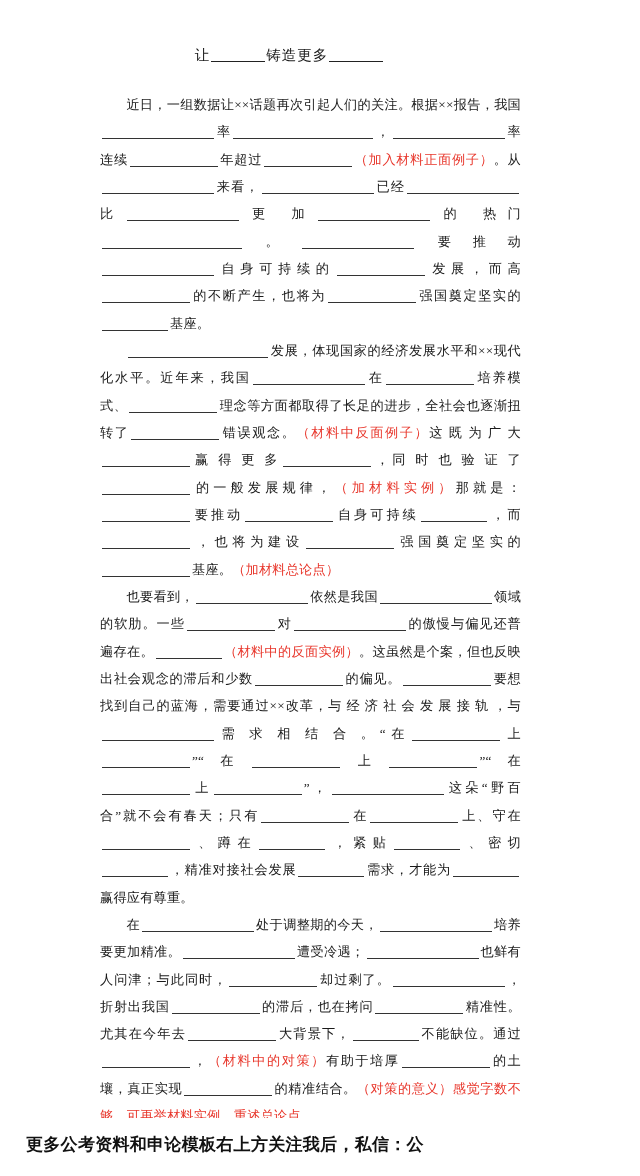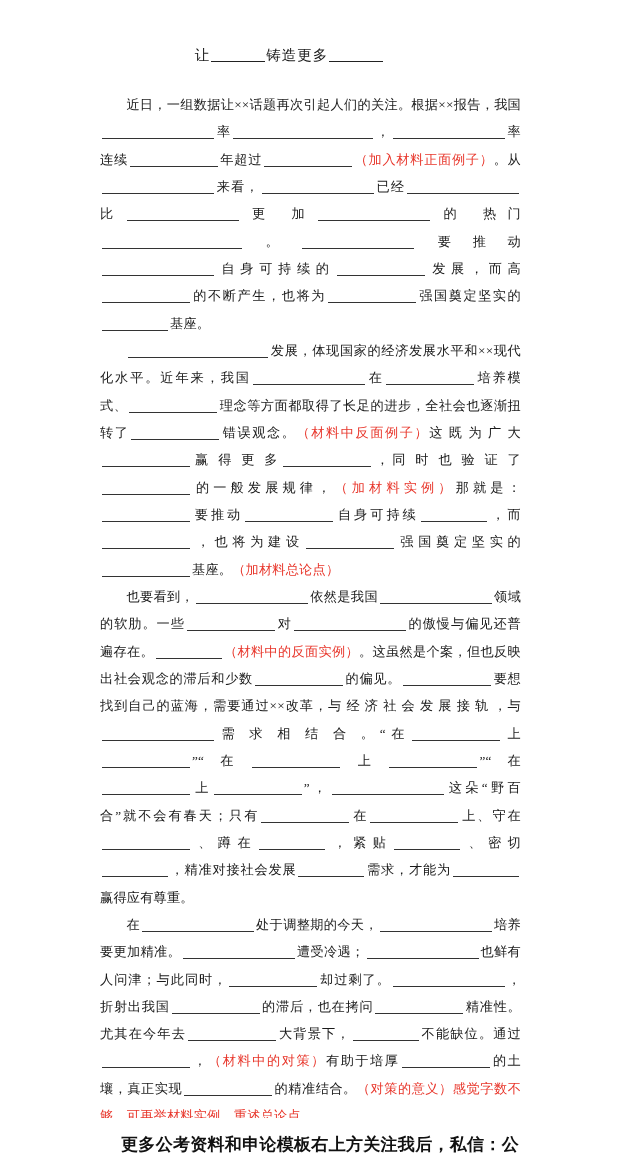--- a/index.html
+++ b/index.html
@@ -64,21 +64,20 @@
     color: #e8352a;
   }
   .bottom-banner {
     position: absolute;
     left: 0;
     bottom: 0;
     width: 640px;
     box-sizing: border-box;
     padding: 14px 26px 18px 26px;
     background: #ffffff;
-    text-align: center;
   }
   .banner-line {
     font-family: "Liberation Sans", "DejaVu Sans", sans-serif;
     font-weight: bold;
     font-size: 17px;
     line-height: 1.55;
     color: #111;
     letter-spacing: 0.3px;
   }
 </style>

